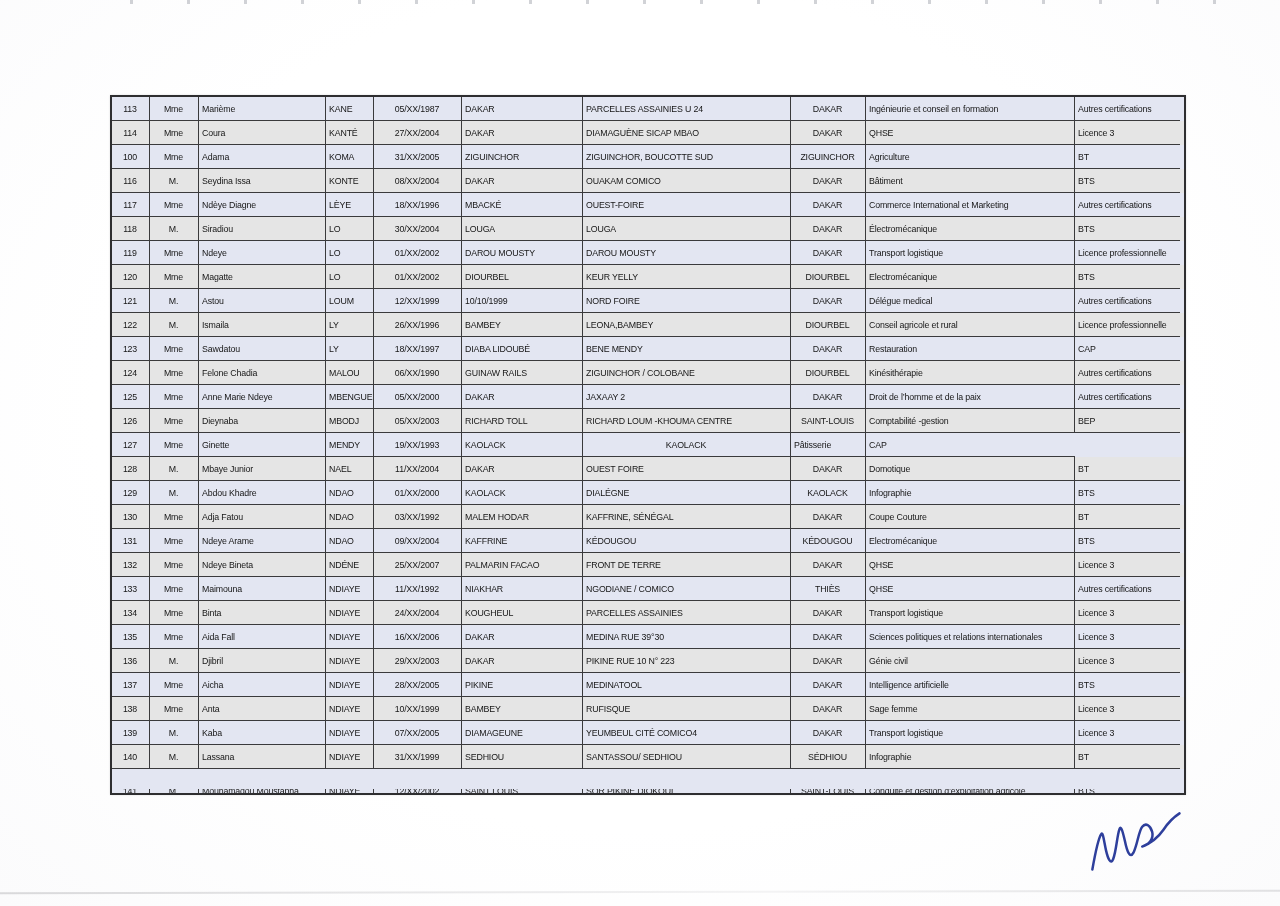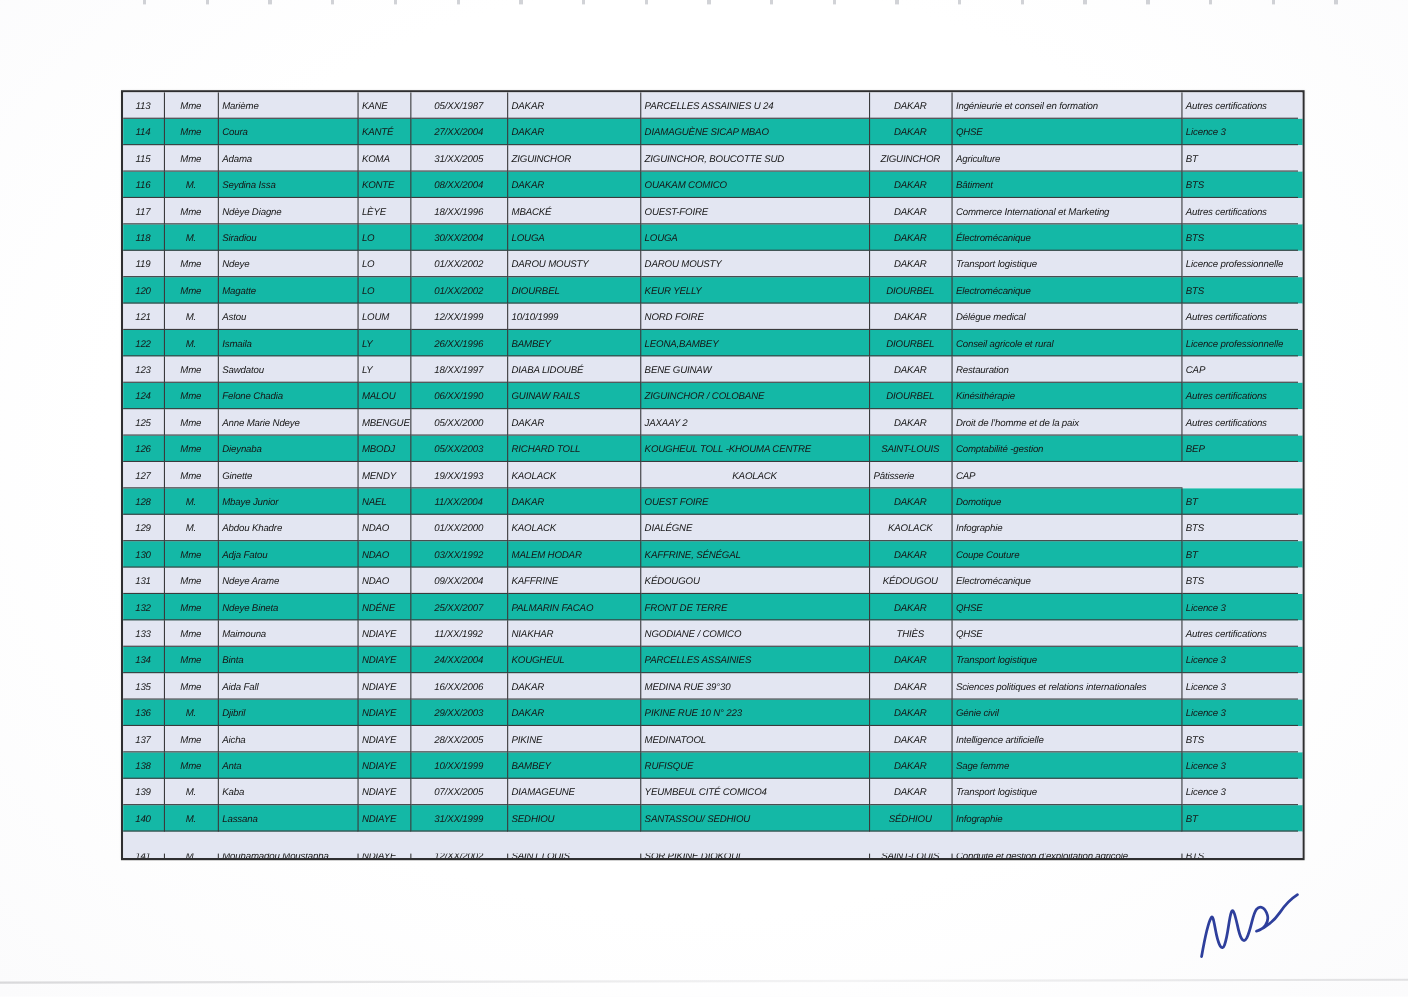--- a/index.html
+++ b/index.html
@@ -15,31 +15,30 @@
     position:absolute;top:0;left:130px;right:24px;height:4px;opacity:.45;
     background:repeating-linear-gradient(90deg, rgba(70,76,92,.55) 0 3px, transparent 3px 57px);
   }
   
   .page-edge{
     position:absolute;left:0;right:0;top:891px;height:2px;
     background:linear-gradient(90deg, rgba(175,175,178,.45), rgba(205,205,208,.22) 60%, rgba(185,185,188,.4));
     transform:rotate(-0.12deg);
   }
   .records-table{
-    position:absolute;left:110px;top:82px;width:1072px;
+    position:absolute;left:110px;top:95px;width:1072px;
     border:2px solid #2e2e30;
     background:#fff;
     box-shadow:0 0 2px rgba(0,0,0,.12);
-    font-style:italic;
   }
   .t-row{
     display:grid;
     grid-template-columns:38px 49px 127px 48px 88px 121px 208px 75px 209px 105px;
     height:24px;
-    background:#14b8a6;
+    background:#e5e5e5;
   }
   .t-row.tint{background:#e3e6f2;}
   .t-cell{
     box-sizing:border-box;
     border-right:1px solid #3a3a3c;
     border-bottom:1px solid #3a3a3c;
     display:flex;align-items:center;
     font-size:8.8px;letter-spacing:-0.15px;
     color:#161616;
     white-space:nowrap;overflow:hidden;
@@ -77,21 +76,21 @@
       <div class="t-cell a-l">Coura</div>
       <div class="t-cell a-l">KANTÉ</div>
       <div class="t-cell a-c">27/XX/2004</div>
       <div class="t-cell a-l">DAKAR</div>
       <div class="t-cell a-l">DIAMAGUÈNE SICAP MBAO</div>
       <div class="t-cell a-c">DAKAR</div>
       <div class="t-cell a-l">QHSE</div>
       <div class="t-cell a-l">Licence 3</div>
     </div>
     <div class="t-row tint">
-      <div class="t-cell a-c">115</div>
+      <div class="t-cell a-c">100</div>
       <div class="t-cell a-c">Mme</div>
       <div class="t-cell a-l">Adama</div>
       <div class="t-cell a-l">KOMA</div>
       <div class="t-cell a-c">31/XX/2005</div>
       <div class="t-cell a-l">ZIGUINCHOR</div>
       <div class="t-cell a-l">ZIGUINCHOR, BOUCOTTE SUD</div>
       <div class="t-cell a-c">ZIGUINCHOR</div>
       <div class="t-cell a-l">Agriculture</div>
       <div class="t-cell a-l">BT</div>
     </div>
@@ -179,21 +178,21 @@
       <div class="t-cell a-l">Conseil agricole et rural</div>
       <div class="t-cell a-l">Licence professionnelle</div>
     </div>
     <div class="t-row tint">
       <div class="t-cell a-c">123</div>
       <div class="t-cell a-c">Mme</div>
       <div class="t-cell a-l">Sawdatou</div>
       <div class="t-cell a-l">LY</div>
       <div class="t-cell a-c">18/XX/1997</div>
       <div class="t-cell a-l">DIABA LIDOUBÉ</div>
-      <div class="t-cell a-l">BENE GUINAW</div>
+      <div class="t-cell a-l">BENE MENDY</div>
       <div class="t-cell a-c">DAKAR</div>
       <div class="t-cell a-l">Restauration</div>
       <div class="t-cell a-l">CAP</div>
     </div>
     <div class="t-row">
       <div class="t-cell a-c">124</div>
       <div class="t-cell a-c">Mme</div>
       <div class="t-cell a-l">Felone Chadia</div>
       <div class="t-cell a-l">MALOU</div>
       <div class="t-cell a-c">06/XX/1990</div>
@@ -215,21 +214,21 @@
       <div class="t-cell a-l">Droit de l’homme et de la paix</div>
       <div class="t-cell a-l">Autres certifications</div>
     </div>
     <div class="t-row">
       <div class="t-cell a-c">126</div>
       <div class="t-cell a-c">Mme</div>
       <div class="t-cell a-l">Dieynaba</div>
       <div class="t-cell a-l">MBODJ</div>
       <div class="t-cell a-c">05/XX/2003</div>
       <div class="t-cell a-l">RICHARD TOLL</div>
-      <div class="t-cell a-l">KOUGHEUL TOLL -KHOUMA CENTRE</div>
+      <div class="t-cell a-l">RICHARD LOUM -KHOUMA CENTRE</div>
       <div class="t-cell a-c">SAINT-LOUIS</div>
       <div class="t-cell a-l">Comptabilité -gestion</div>
       <div class="t-cell a-l">BEP</div>
     </div>
     <div class="t-row tint">
       <div class="t-cell a-c">127</div>
       <div class="t-cell a-c">Mme</div>
       <div class="t-cell a-l">Ginette</div>
       <div class="t-cell a-l">MENDY</div>
       <div class="t-cell a-c">19/XX/1993</div>

